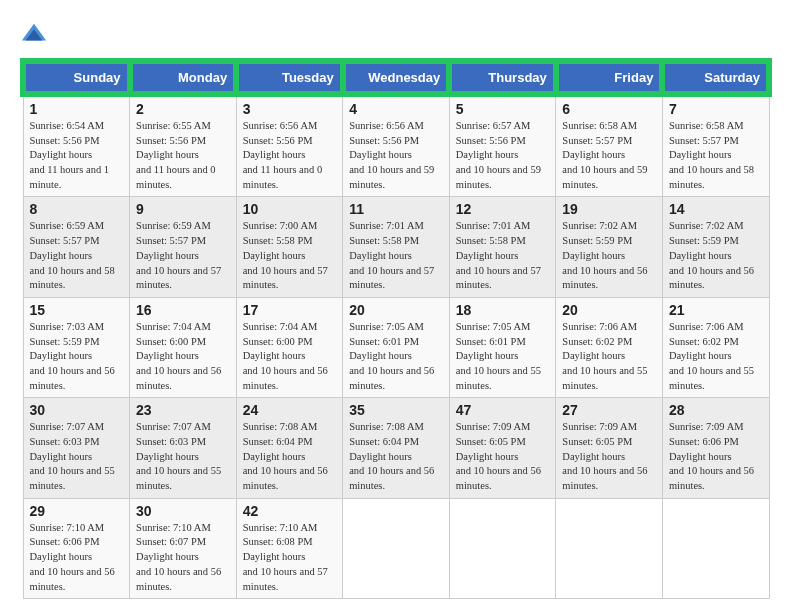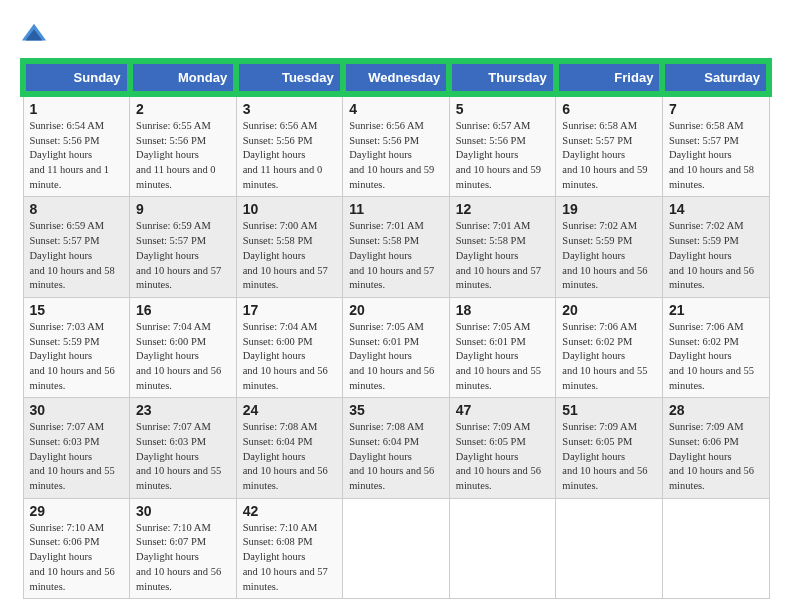--- a/index.html
+++ b/index.html
@@ -365,21 +365,21 @@
         <td>
         <span class="day-number">47</span>
         <div class="day-info">
           Sunrise: 7:09 AM<br>
           Sunset: 6:05 PM<br>
           Daylight hours<br>
           and 10 hours and 56 minutes.
         </div>
       </td>
         <td>
-        <span class="day-number">51</span>
+        <span class="day-number">27</span>
         <div class="day-info">
           Sunrise: 7:09 AM<br>
           Sunset: 6:05 PM<br>
           Daylight hours<br>
           and 10 hours and 56 minutes.
         </div>
       </td>
         <td>
         <span class="day-number">28</span>
         <div class="day-info">

